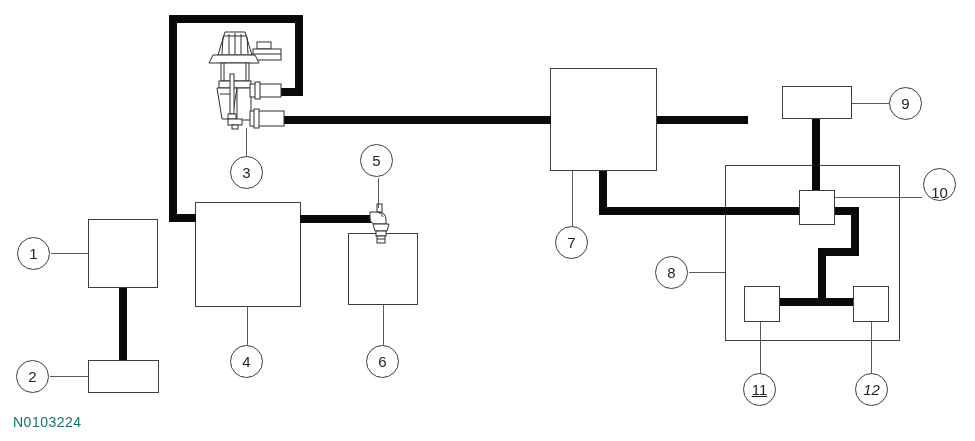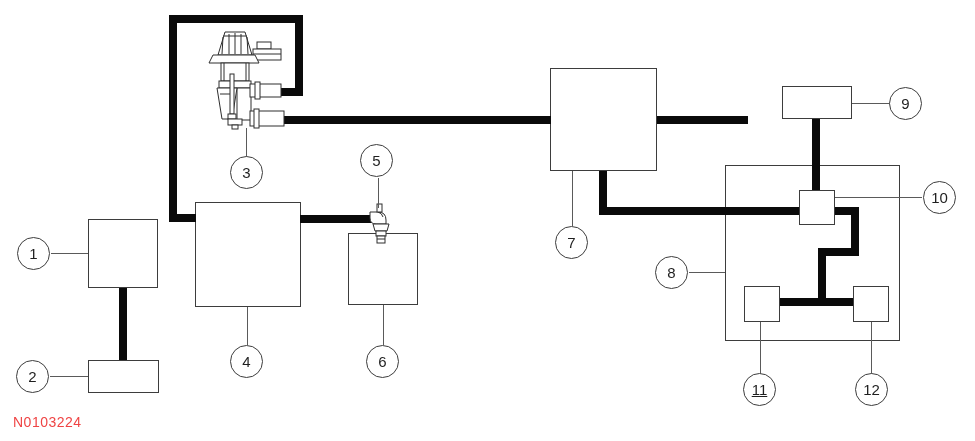--- a/index.html
+++ b/index.html
@@ -18,21 +18,21 @@
   
   .leader{position:absolute;background:#5a5a5a;}
   
   .callout{
     position:absolute;width:33px;height:33px;border-radius:50%;
     border:1.4px solid #3d3d3d;background:#ffffff;box-sizing:border-box;
     display:flex;align-items:center;justify-content:center;
     font-size:15px;color:#1f1f1f;line-height:1;
   }
   .figcode{
-    position:absolute;left:13px;top:414px;font-size:14px;color:#ef4444;
+    position:absolute;left:13px;top:414px;font-size:14px;color:#0f766e;
     letter-spacing:0.5px;
   }
   svg{position:absolute;overflow:visible;}
   .art-stroke{fill:#ffffff;stroke:#2e2e2e;stroke-width:1;}
   .art-line{stroke:#2e2e2e;stroke-width:1;fill:none;}
 </style>
 </head>
 <body>
 
 <div class="stage">
@@ -156,25 +156,25 @@
     </div>
   <div class="callout" style="left:555px;top:226px;">
       <span>7</span>
     </div>
   <div class="callout" style="left:655px;top:256px;">
       <span>8</span>
     </div>
   <div class="callout" style="left:889px;top:87px;">
       <span>9</span>
     </div>
-  <div class="callout" style="left:923px;top:181px;">
+  <div class="callout" style="left:923px;top:168px;align-items:flex-end;">
       <span>10</span>
     </div>
   <div class="callout" style="left:743px;top:373px;text-decoration:underline;">
       <span>11</span>
     </div>
-  <div class="callout" style="left:855px;top:373px;">
+  <div class="callout" style="left:855px;top:373px;font-style:italic;">
       <span>12</span>
     </div>
 
   <div class="figcode">N0103224</div>
 
 </div>
 
 </body></html>

